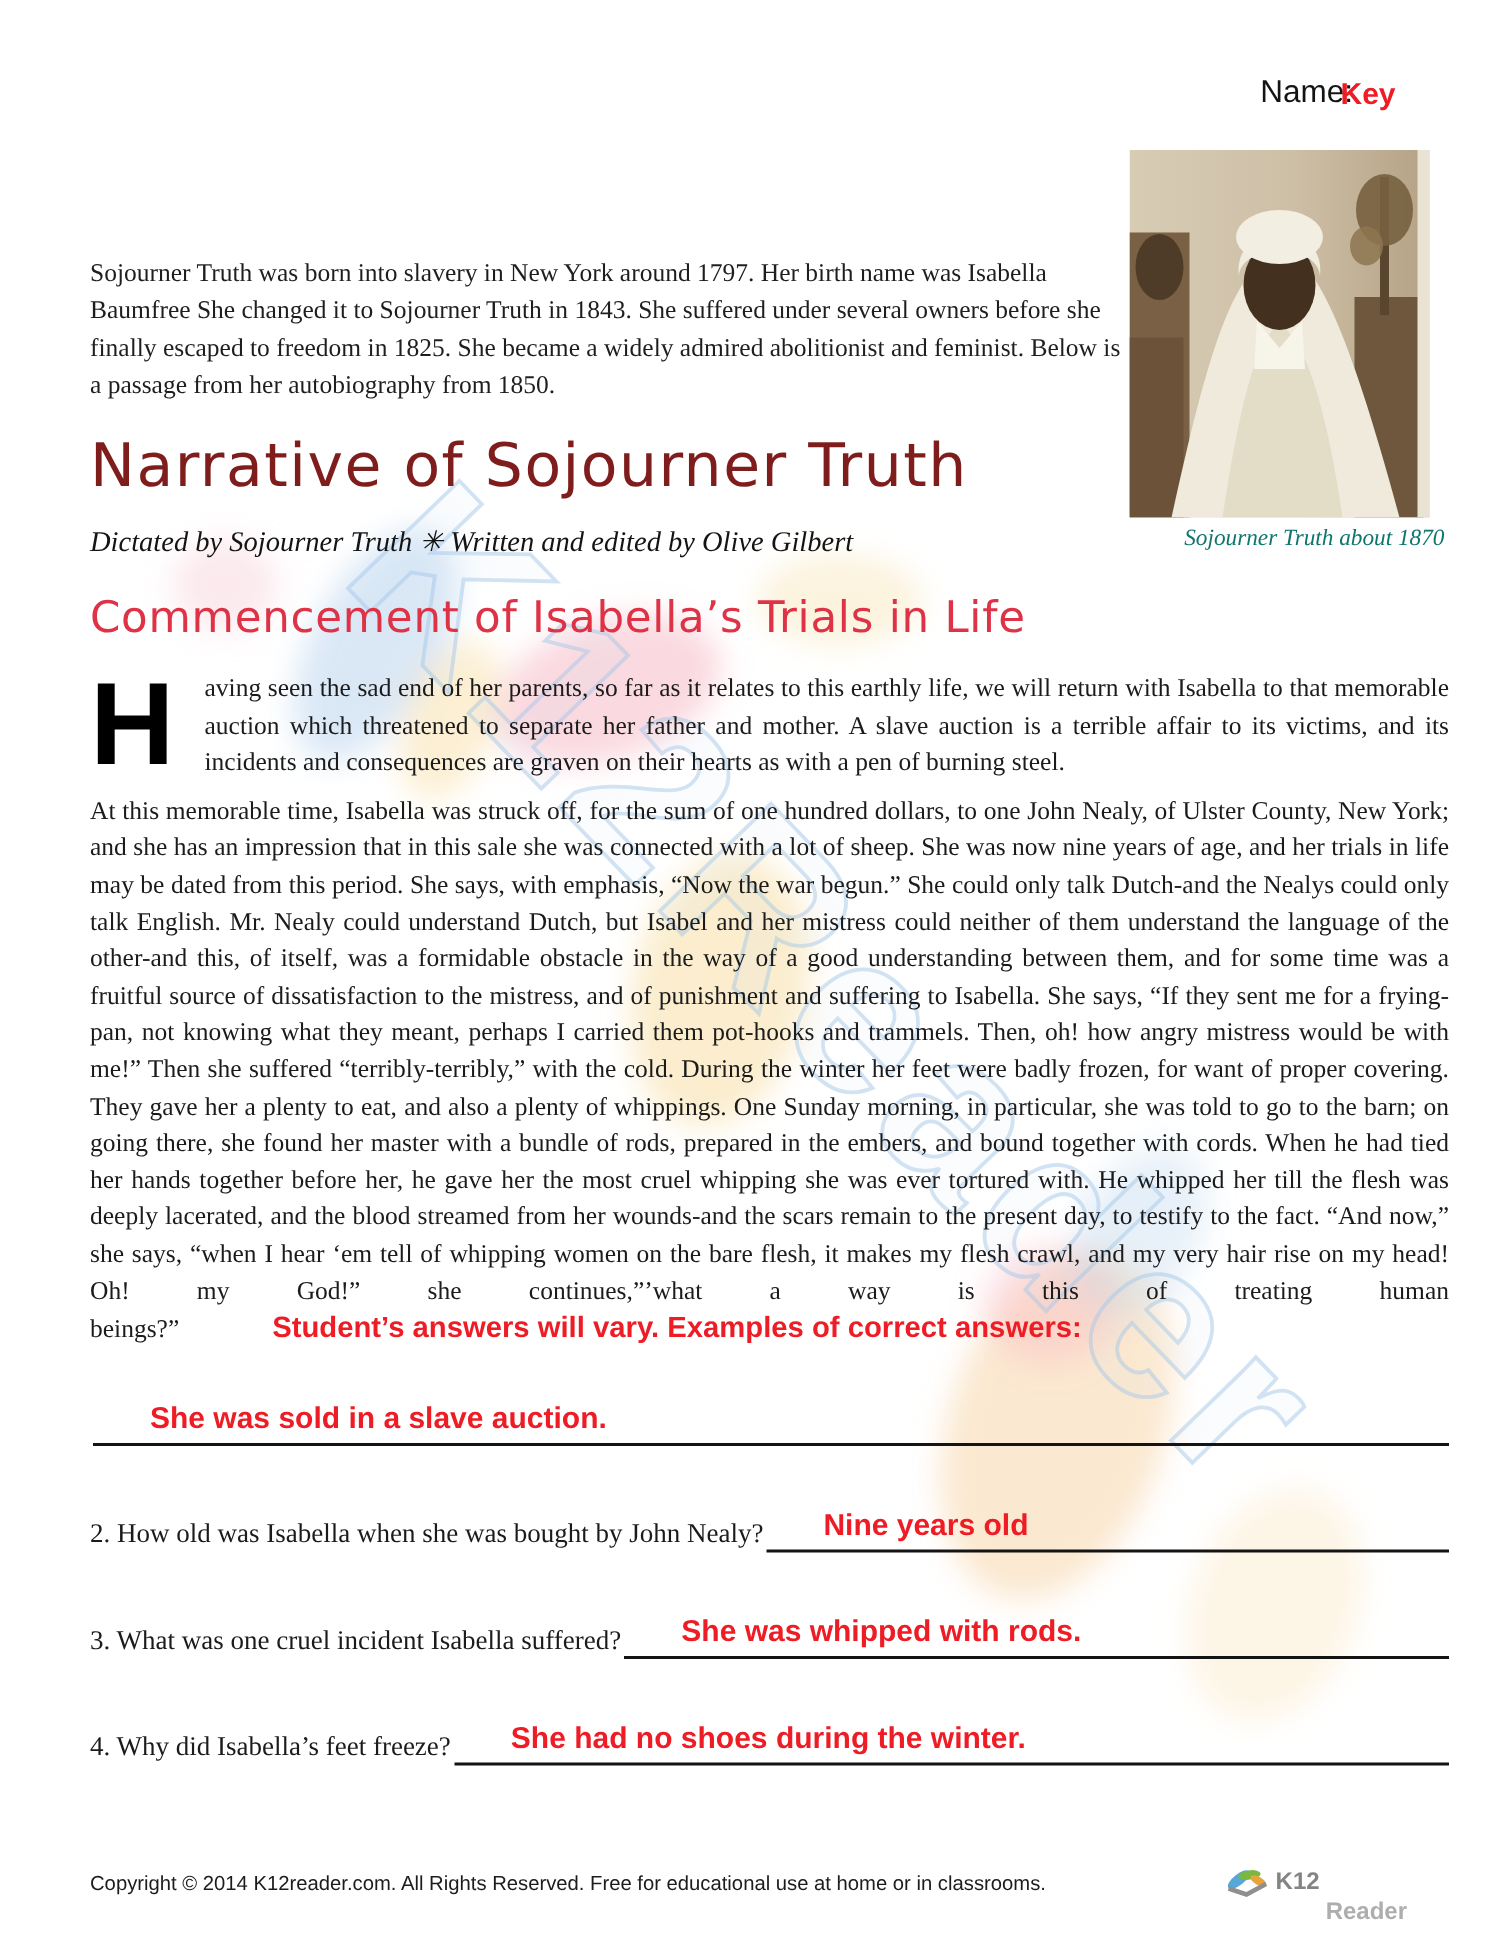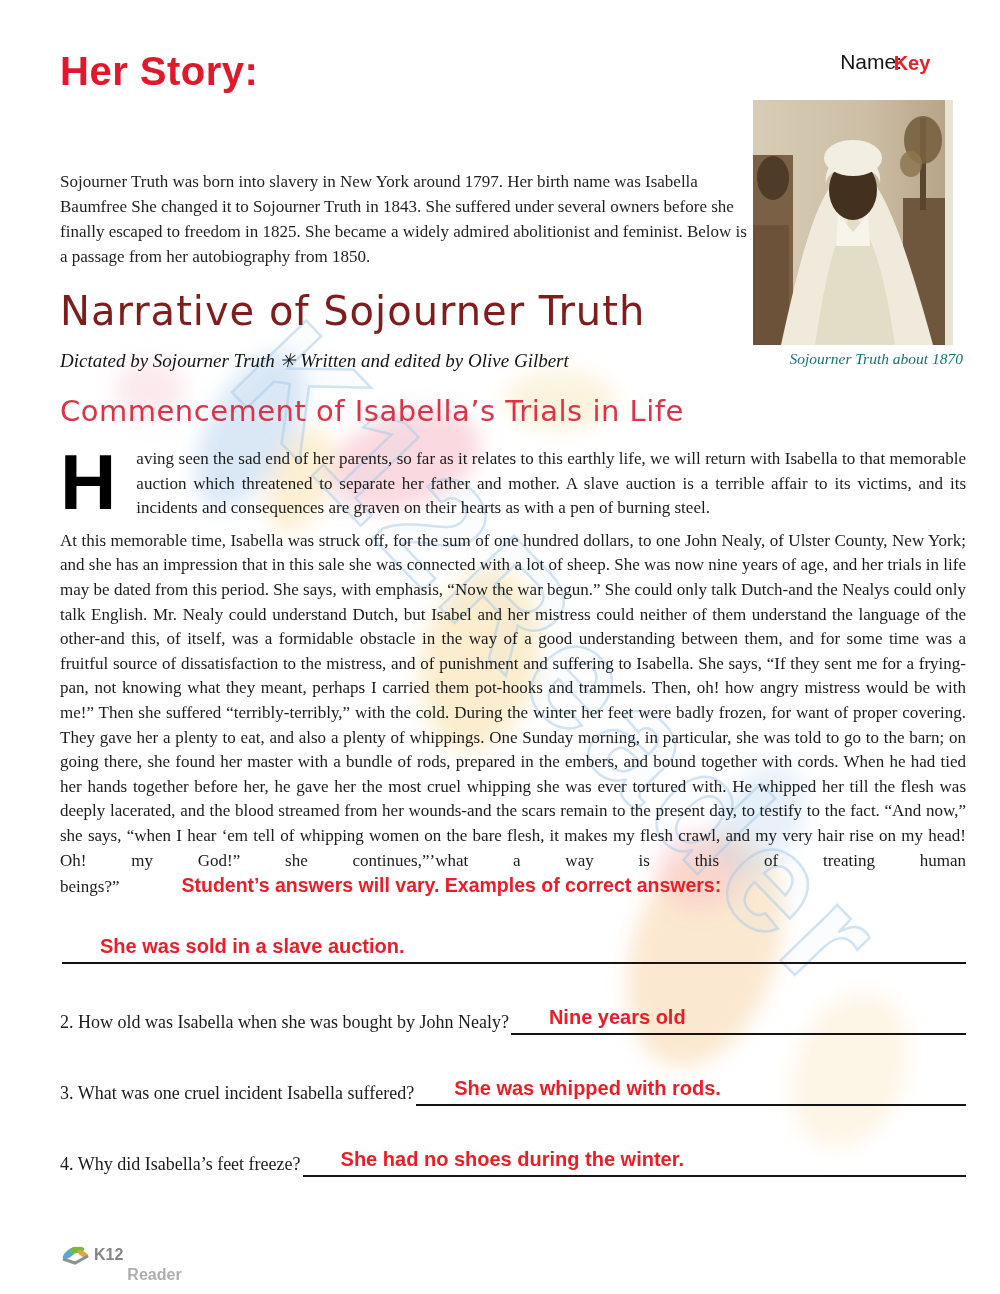--- a/index.html
+++ b/index.html
@@ -118,21 +118,20 @@
       <ellipse cx="705" cy="950" rx="72" ry="120" fill="#f6c98e" opacity="0.42" transform="rotate(18 705 950)"></ellipse>
       <ellipse cx="700" cy="870" rx="45" ry="40" fill="#f5b3c1" opacity="0.35"></ellipse>
       <ellipse cx="760" cy="820" rx="40" ry="60" fill="#bcd6ef" opacity="0.35" transform="rotate(30 760 820)"></ellipse>
       <ellipse cx="850" cy="1070" rx="55" ry="80" fill="#fae3b8" opacity="0.35" transform="rotate(20 850 1070)"></ellipse>
       <ellipse cx="150" cy="390" rx="35" ry="30" fill="#f5c9d2" opacity="0.4"></ellipse>
     </g>
     <text transform="translate(225,385) rotate(46)" font-family="Liberation Sans, sans-serif" font-weight="bold" font-size="150" letter-spacing="8" fill="rgba(205,228,248,0.18)" stroke="#a4c7e8" stroke-width="2.5" opacity="0.5">K12Reader</text>
   </svg>
 
   <div class="title">
-    <div>Her Story:</div>
   </div>
 
   <div class="name-row">
     <span class="name-label">Name:</span>
     <span class="name-line">
       <span class="name-key">Key</span>
     </span>
   </div>
 
   <p class="intro">Sojourner Truth was born into slavery in New York around 1797. Her birth name was Isabella Baumfree She changed it to Sojourner Truth in 1843. She suffered under several owners before she finally escaped to freedom in 1825. She became a widely admired abolitionist and feminist. Below is a passage from her autobiography from 1850.</p>
@@ -194,20 +193,21 @@
     </div>
     <div class="question">
       <span class="q-text">4. Why did Isabella’s feet freeze?</span>
       <span class="q-line">
         <span class="q-answer">She had no shoes during the winter.</span>
       </span>
     </div>
   </div>
 
   <div class="footer">
+    <span class="copyright">Copyright © 2014  K12reader.com. All Rights Reserved. Free for educational use at home or in classrooms.</span>
     <span class="logo">
       <svg width="30" height="24" viewBox="0 0 30 24" aria-hidden="true">
         <ellipse cx="10" cy="10" rx="9" ry="3.6" fill="#58a8d7" transform="rotate(-38 10 10)"></ellipse>
         <ellipse cx="17" cy="7" rx="7.5" ry="3.1" fill="#7cb742" transform="rotate(-8 17 7)"></ellipse>
         <ellipse cx="23" cy="11" rx="6" ry="2.7" fill="#e8a33d" transform="rotate(30 23 11)"></ellipse>
         <path d="M3 16 L15 20 L28 13" stroke="#8f8f8f" stroke-width="3" fill="none"></path>
       </svg>
       <span class="logo-k12">K12</span>
       <span class="logo-reader">Reader</span>
     </span>

